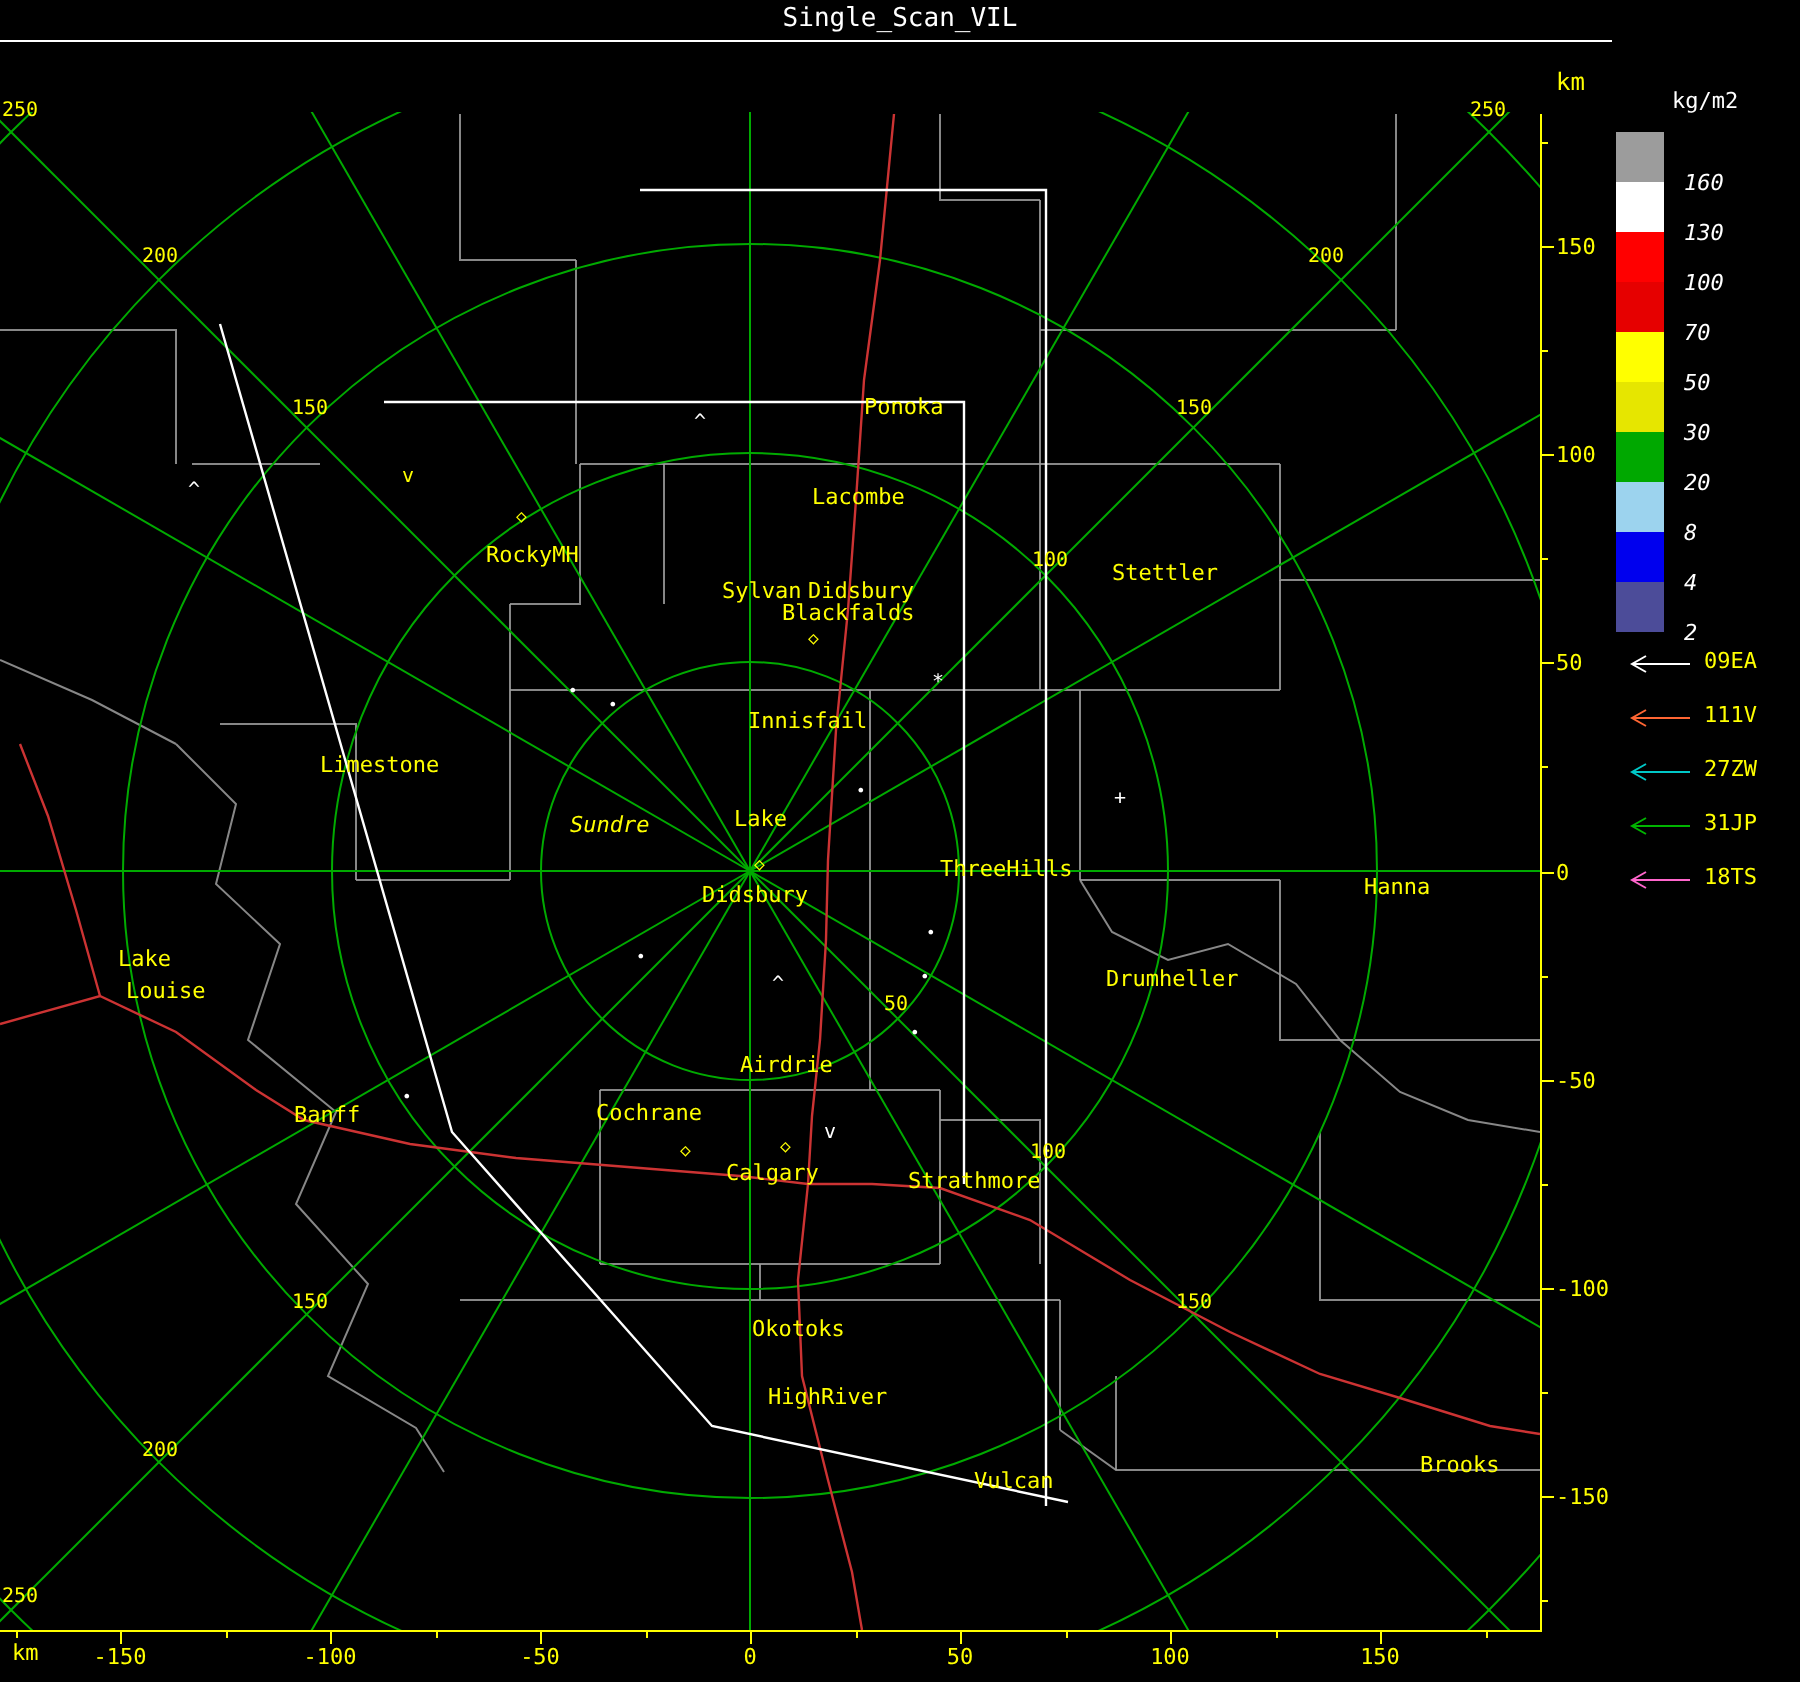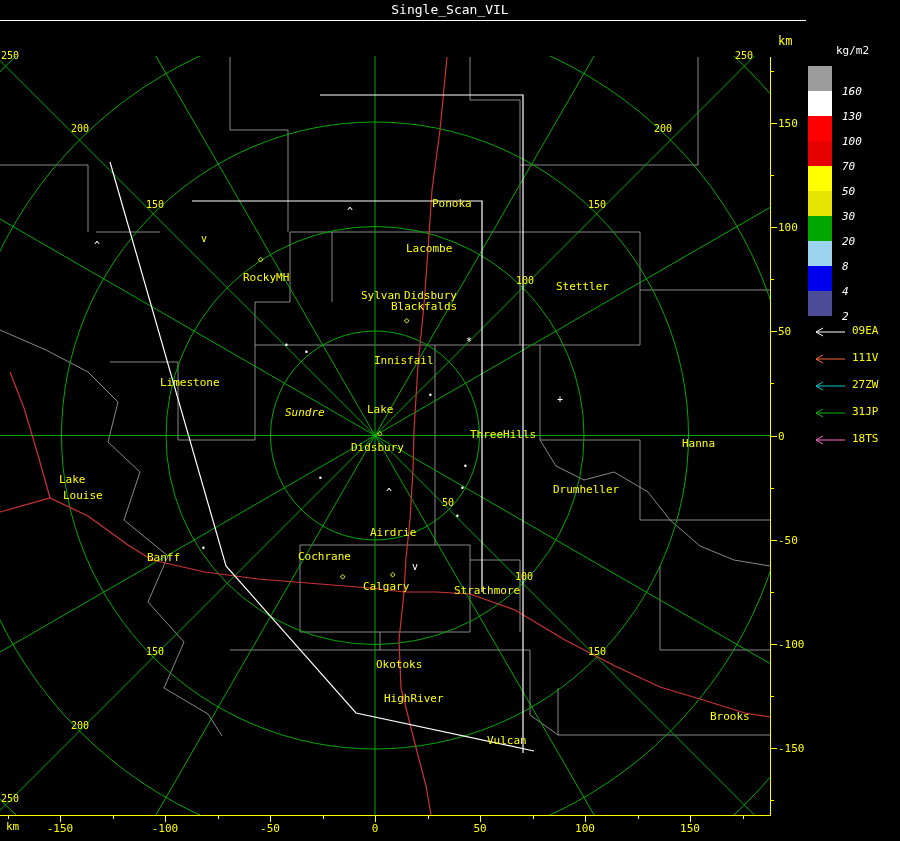--- a/index.html
+++ b/index.html
@@ -150,21 +150,21 @@
       <span class="city-label" style="left: 59px; top: 474px;">Lake</span>
       <span class="city-label" style="left: 63px; top: 490px;">Louise</span>
       <span class="city-label" style="left: 147px; top: 552px;">Banff</span>
       <span class="city-label" style="left: 298px; top: 551px;">Cochrane</span>
       <span class="city-label" style="left: 370px; top: 527px;">Airdrie</span>
       <span class="city-label" style="left: 363px; top: 581px;">Calgary</span>
       <span class="city-label" style="left: 454px; top: 585px;">Strathmore</span>
       <span class="city-label" style="left: 376px; top: 659px;">Okotoks</span>
       <span class="city-label" style="left: 384px; top: 693px;">HighRiver</span>
       <span class="city-label" style="left: 487px; top: 735px;">Vulcan</span>
-      <span class="city-label" style="left: 693px; top: 711px; padding-left: 17px;">Brooks</span>
+      <span class="city-label" style="left: 693px; top: 727px; padding-left: 17px;">Brooks</span>
       <span class="marker" style="color: rgb(255, 255, 0); font-size: 9px; left: 258px; top: 255px;">◇</span>
       <span class="marker" style="color: rgb(255, 255, 0); font-size: 9px; left: 404px; top: 316px;">◇</span>
       <span class="marker" style="color: rgb(255, 255, 0); font-size: 9px; left: 377px; top: 429px;">◇</span>
       <span class="marker" style="color: rgb(255, 255, 0); font-size: 9px; left: 340px; top: 572px;">◇</span>
       <span class="marker" style="color: rgb(255, 255, 0); font-size: 9px; left: 390px; top: 570px;">◇</span>
       <span class="marker" style="color: rgb(255, 255, 255); left: 347px; top: 207px;">^</span>
       <span class="marker" style="color: rgb(255, 255, 255); left: 94px; top: 241px;">^</span>
       <span class="marker" style="color: rgb(255, 255, 255); left: 386px; top: 488px;">^</span>
       <span class="marker" style="color: rgb(255, 255, 255); left: 412px; top: 562px;">v</span>
       <span class="marker" style="color: rgb(255, 255, 0); left: 201px; top: 234px;">v</span>

